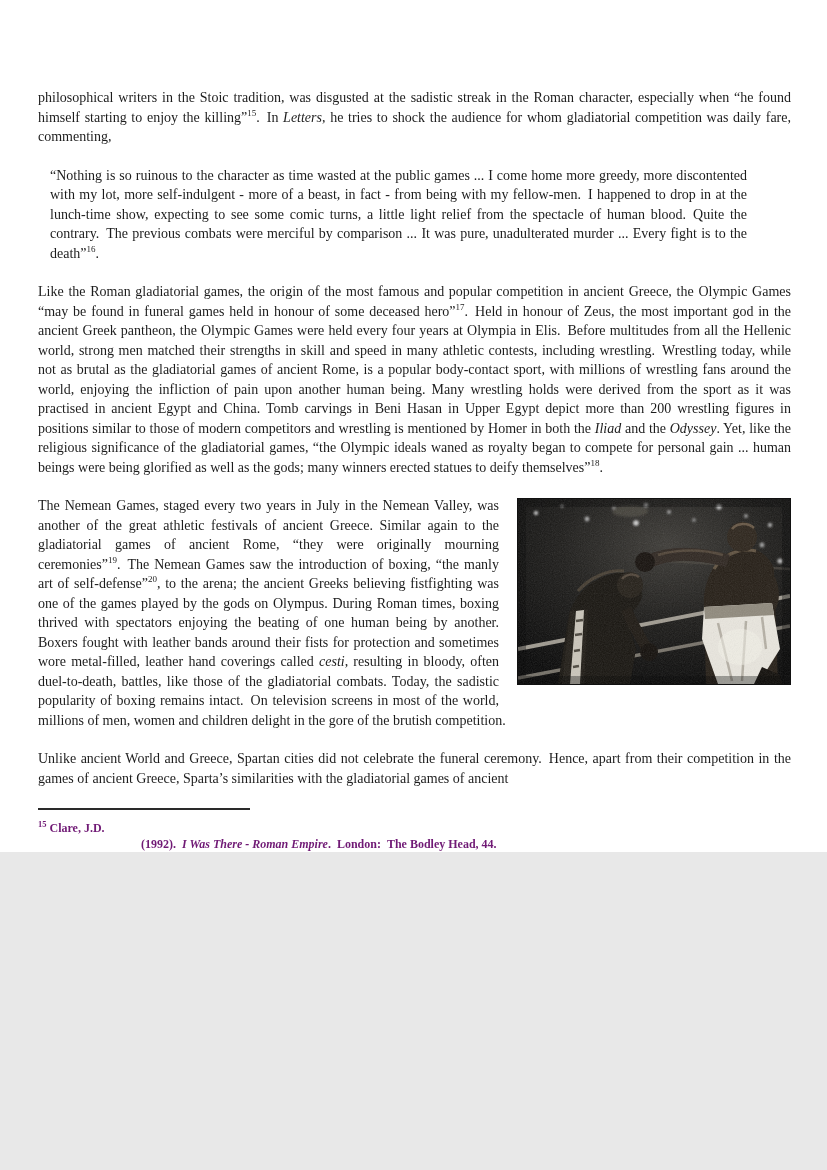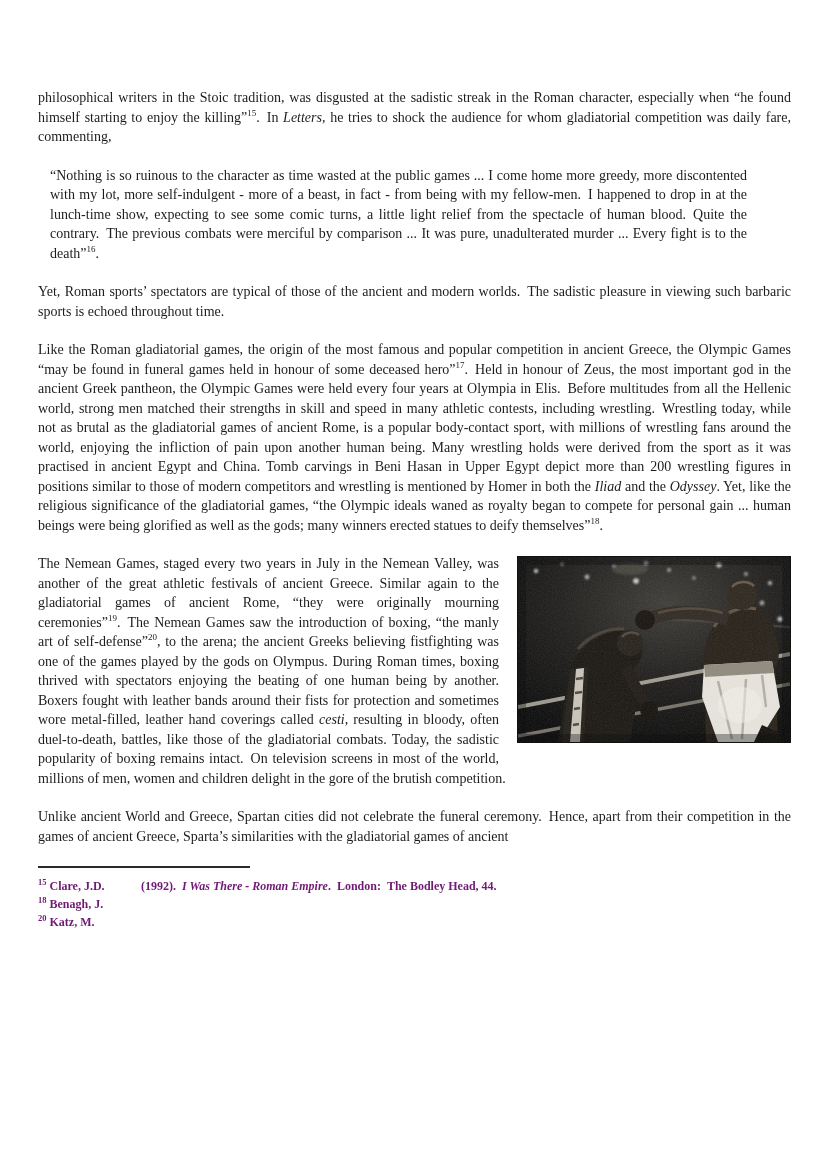--- a/index.html
+++ b/index.html
@@ -1,19 +1,19 @@
 <!DOCTYPE html>
 <html><head>
 <meta charset="utf-8">
 <style>
   html, body { margin: 0; padding: 0; background: #e8e8e8; }
   .page {
     position: relative;
     width: 827px;
-    height: 1170px;
+    height: 852px;
     margin: 0 auto;
     background: #ffffff;
     box-sizing: border-box;
     padding: 88px 36px 0 38px;
     font-family: "Liberation Serif", "DejaVu Serif", serif;
     font-size: 14px;
     line-height: 19.5px;
     color: #1c1c1c;
     overflow: hidden;
   }
@@ -55,33 +55,32 @@
   }
   .fn { display: flex; text-align: left; }
   .fn-head {
     flex: 0 0 auto;
     min-width: 103px;
     padding-right: 10px;
     box-sizing: border-box;
     white-space: nowrap;
   }
   .fn-head sup { font-size: 8.5px; vertical-align: super; line-height: 0; }
-  .fn-text { flex: 1 1 auto; }
+  .fn-text { flex: 1 1 auto; margin-top: 16px; }
   .fn-text i { font-style: italic; }
 </style>
 </head>
 <body>
 
 <div class="page">
 
   <p class="para runs"><span>philosophical writers in the Stoic tradition, was disgusted at the sadistic streak in the Roman character, especially when “he found himself starting to enjoy the killing”</span><sup>15</sup><span>. In </span><i>Letters</i><span>, he tries to shock the audience for whom gladiatorial competition was daily fare, commenting,</span></p>
 
   <div class="quote runs"><span>“Nothing is so ruinous to the character as time wasted at the public games ... I come home more greedy, more discontented with my lot, more self-indulgent - more of a beast, in fact - from being with my fellow-men. I happened to drop in at the lunch-time show, expecting to see some comic turns, a little light relief from the spectacle of human blood. Quite the contrary. The previous combats were merciful by comparison ... It was pure, unadulterated murder ... Every fight is to the death”</span><sup>16</sup><span>.</span></div>
 
-  <p class="para runs"><span>Yet, Roman sports’ spectators are typical of those of the ancient and modern worlds. The sadistic pleasure in viewing such barbaric sports is echoed throughout time.</span></p>
 
   <p class="para runs"><span>Like the Roman gladiatorial games, the origin of the most famous and popular competition in ancient Greece, the Olympic Games “may be found in funeral games held in honour of some deceased hero”</span><sup>17</sup><span>. Held in honour of Zeus, the most important god in the ancient Greek pantheon, the Olympic Games were held every four years at Olympia in Elis. Before multitudes from all the Hellenic world, strong men matched their strengths in skill and speed in many athletic contests, including wrestling. Wrestling today, while not as brutal as the gladiatorial games of ancient Rome, is a popular body-contact sport, with millions of wrestling fans around the world, enjoying the infliction of pain upon another human being. Many wrestling holds were derived from the sport as it was practised in ancient Egypt and China. Tomb carvings in Beni Hasan in Upper Egypt depict more than 200 wrestling figures in positions similar to those of modern competitors and wrestling is mentioned by Homer in both the </span><i>Iliad</i><span> and the </span><i>Odyssey</i><span>. Yet, like the religious significance of the gladiatorial games, “the Olympic ideals waned as royalty began to compete for personal gain ... human beings were being glorified as well as the gods; many winners erected statues to deify themselves”</span><sup>18</sup><span>.</span></p>
 
   <div class="para">
     <figure class="photo" aria-label="Black-and-white photograph of a boxing match: a boxer landing a punch on a crouching opponent beside diagonal ring ropes">
       <svg viewBox="0 0 272 185" preserveAspectRatio="none">
         <defs>
           <radialGradient id="glow" cx="0.55" cy="0.25" r="0.8">
             <stop offset="0" stop-color="#3c3a36"></stop>
             <stop offset="0.5" stop-color="#1c1b19"></stop>

